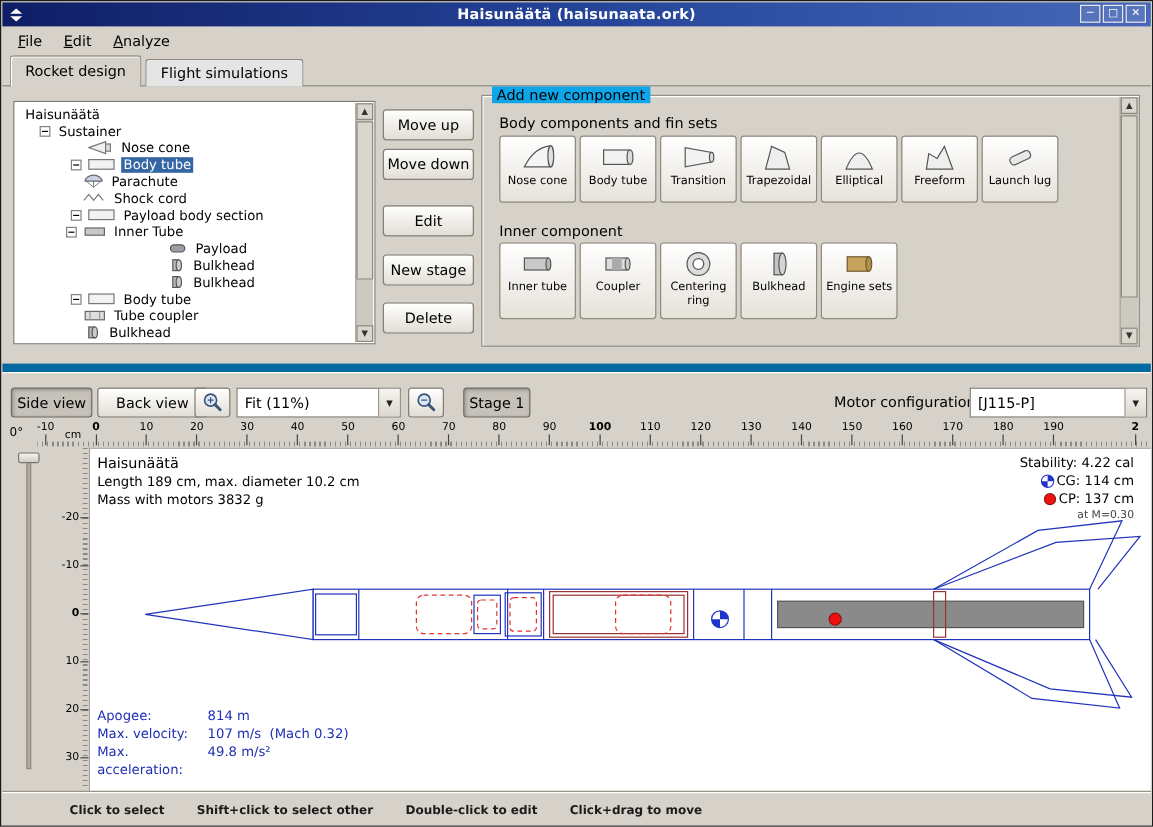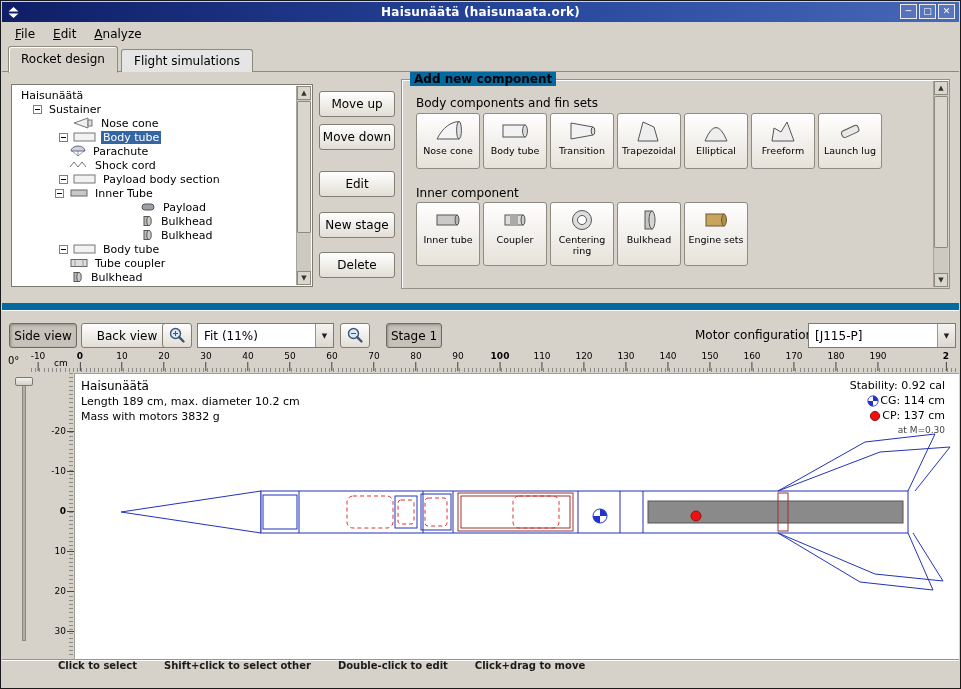--- a/index.html
+++ b/index.html
@@ -38,21 +38,21 @@
 
 .sb{position:absolute;top:1px;bottom:1px;right:1px;width:15px;background:#ccc9c1;border-left:1px solid #a7a39a}
 .sb-btn{position:absolute;left:0;width:14px;height:14px;background:#d9d6ce;border:1px solid #8d897f;font-size:7px;text-align:center;line-height:12px;color:#333;cursor:default}
 .sb-up{top:0}.sb-down{bottom:0}
 .sb-thumb{position:absolute;left:0;width:14px;background:#d9d6ce;border:1px solid #8d897f;border-radius:1px}
 
 .actions{position:absolute;left:318px;top:90px;width:76px;display:flex;flex-direction:column}
 .actions .push{width:76px;height:26px}
 
 .add-panel{position:absolute;left:400px;top:78px;width:549px;height:210px;border:1px solid #94908a;box-shadow:inset 1px 1px 0 #fff}
-.add-title{position:absolute;left:8px;top:-8px;background:#0369a1;padding:0 4px;font-weight:bold;font-size:12px}
+.add-title{position:absolute;left:8px;top:-8px;background:#0ea5e9;padding:0 4px;font-weight:normal;font-size:12px}
 .group-label{position:absolute;left:14px;font-size:12px}
 .g1-label{top:16px}.g2-label{top:106px}
 .comp-row{position:absolute;left:14px;display:flex;gap:3px}
 .row1{top:33px}.row2{top:122px}
 .comp-btn{width:64px;height:56px;border:1px solid #8f8b81;border-radius:3px;background:linear-gradient(#ffffff,#e6e2da);display:flex;flex-direction:column;align-items:center;padding-top:2px;font-family:inherit;cursor:default}
 .row2 .comp-btn{height:64px}
 .cicon{height:30px;display:flex;align-items:center;justify-content:center}
 .clabel{font-size:9.5px;line-height:1.15;text-align:center;color:#000}
 
 .toolbar{position:absolute;left:1px;top:302px;right:1px;height:46px;border-top:7px solid #0369a1;box-shadow:inset 0 1px 0 #fff}
@@ -90,21 +90,21 @@
 .info-l1{font-size:12px;line-height:16px}
 .info-l{font-size:11px;line-height:15px}
 .stab{position:absolute;right:14px;top:4px;text-align:right;font-size:11px;line-height:15px}
 .stab-row{display:flex;justify-content:flex-end;align-items:center;gap:1px}
 .mach{font-size:9px;color:#444}
 .flight{position:absolute;left:6px;bottom:10px;color:#1f2fb4;font-size:11px;line-height:15px}
 .flight-row{display:flex}
 .flight-lab{width:92px}
 .pre{white-space:pre}
 
-.statusbar{position:absolute;left:1px;top:658px;right:1px;height:22px;border-top:1px solid #989488;box-shadow:inset 0 1px 0 #fff;display:flex;align-items:flex-start;padding-left:56px;gap:27px}
+.statusbar{position:absolute;left:1px;top:658px;right:1px;height:22px;border-top:1px solid #989488;box-shadow:inset 0 1px 0 #fff;display:flex;align-items:flex-end;padding-left:56px;gap:27px}
 .hint{font-size:10px;font-weight:bold;color:#1b1b1b;white-space:nowrap}
 </style>
 </head>
 <body>
 
 <div class="window">
 
   <div class="titlebar">
     <span class="tb-icon">
       <svg width="13" height="13" viewBox="0 0 13 13">
@@ -500,21 +500,21 @@
         <circle cx="621" cy="142" r="5" fill="#ee1111" stroke="#991111"></circle>
       </svg>
 
       <div class="info">
         <div class="info-l1">Haisunäätä</div>
         <div class="info-l">Length 189 cm, max. diameter 10.2 cm</div>
         <div class="info-l">Mass with motors 3832 g</div>
       </div>
 
       <div class="stab">
-        <div>Stability: 0.92 cal</div>
+        <div>Stability: 4.22 cal</div>
         <div class="stab-row">
             <span style="display:flex">
               <svg width="12" height="12" viewBox="0 0 14 14">
                 <circle cx="7" cy="7" r="6" fill="#fff" stroke="#2233cc"></circle>
                 <path d="M7,7 L7,1 A6,6 0 0 1 13,7 Z" fill="#2233cc"></path>
                 <path d="M7,7 L7,13 A6,6 0 0 1 1,7 Z" fill="#2233cc"></path>
               </svg>
             </span>
             <span>CG: 114 cm</span>
           </div>
@@ -522,20 +522,34 @@
             <span style="display:flex">
               <svg width="12" height="12" viewBox="0 0 12 12">
                 <circle cx="6" cy="6" r="4.6" fill="#ee1111" stroke="#991111"></circle>
               </svg>
             </span>
             <span>CP: 137 cm</span>
           </div>
         <div class="mach">at M=0.30</div>
       </div>
 
+      <div class="flight">
+        <div class="flight-row">
+            <span class="flight-lab">Apogee:</span>
+            <span class="pre">814 m</span>
+          </div>
+        <div class="flight-row">
+            <span class="flight-lab">Max. velocity:</span>
+            <span class="pre">107 m/s  (Mach 0.32)</span>
+          </div>
+        <div class="flight-row">
+            <span class="flight-lab">Max. acceleration:</span>
+            <span class="pre">49.8 m/s²</span>
+          </div>
+      </div>
     </div>
   </div>
 
   <div class="statusbar">
     <span class="hint">Click to select</span>
     <span class="hint">Shift+click to select other</span>
     <span class="hint">Double-click to edit</span>
     <span class="hint">Click+drag to move</span>
   </div>
 

